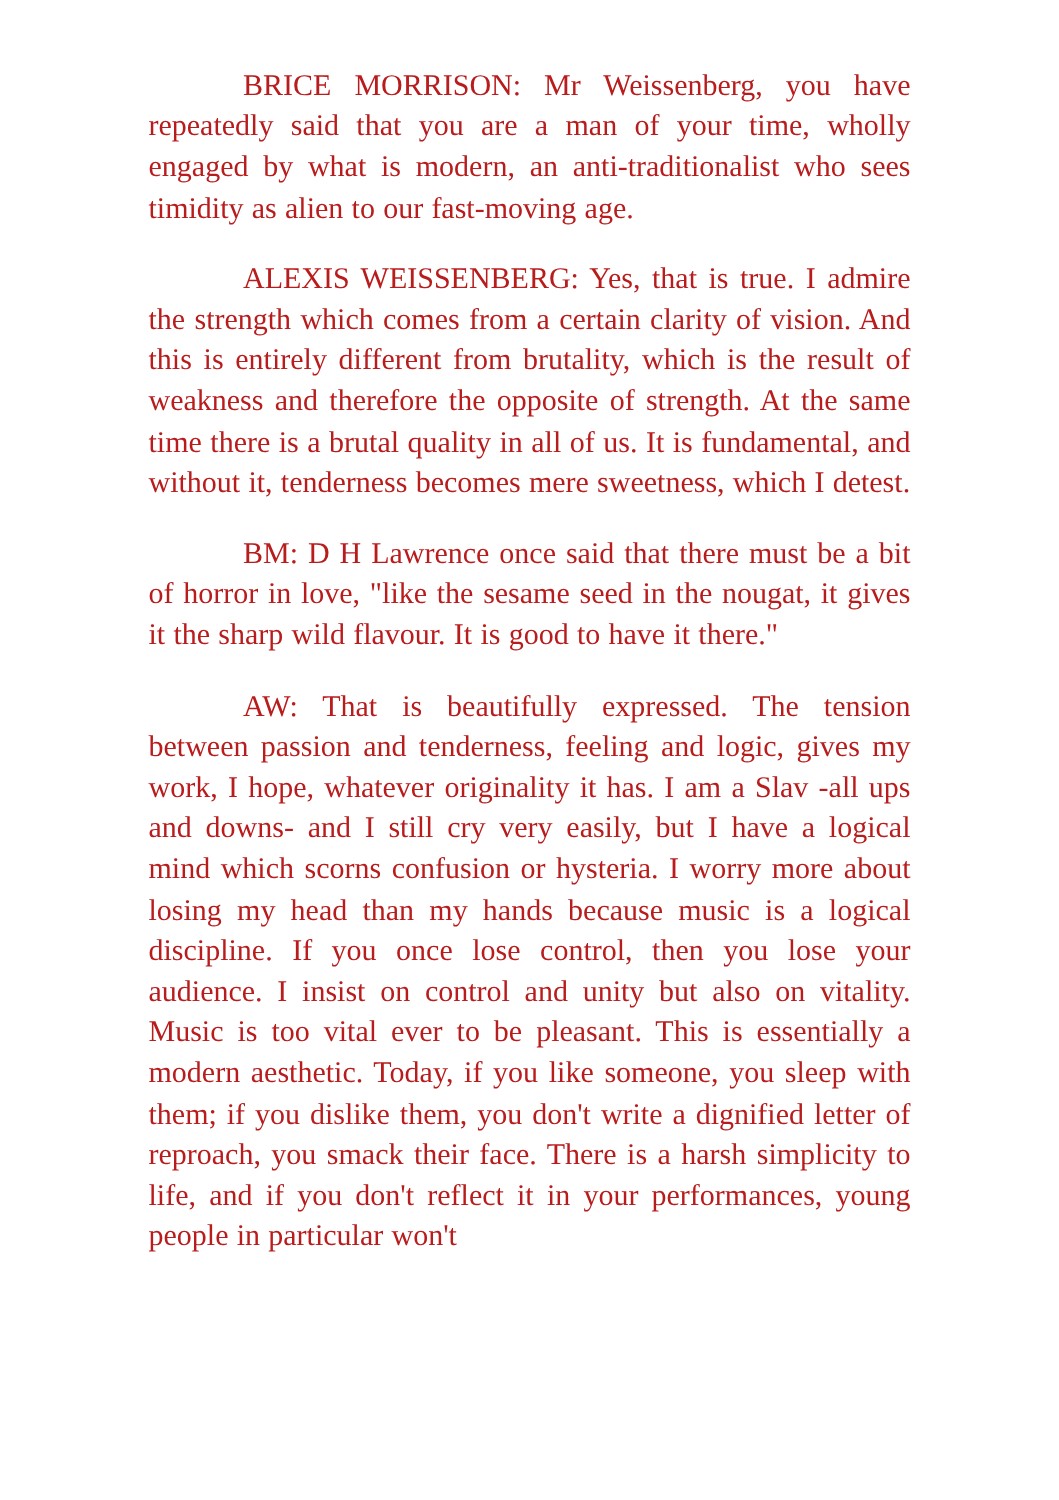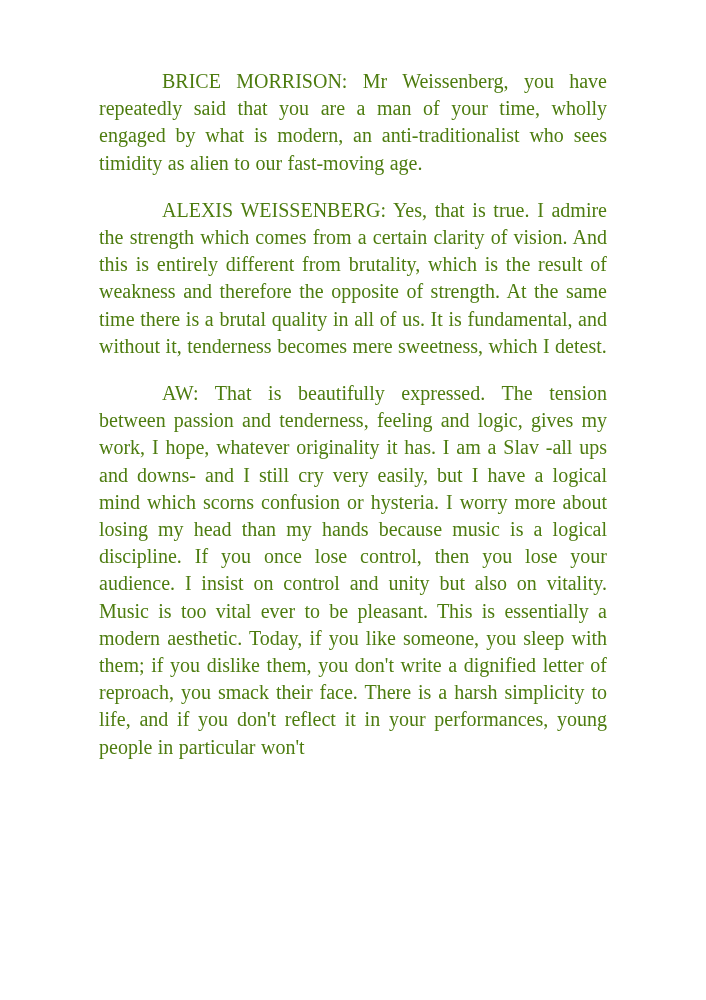--- a/index.html
+++ b/index.html
@@ -7,34 +7,35 @@
     padding: 0;
     background: #ffffff;
   }
   .page {
     position: relative;
     box-sizing: border-box;
     width: 706px;
     height: 1000px;
     margin: 0;
     background: #ffffff;
-    padding: 68px 99px 0 99px;
+    padding: 44px 99px 0 99px;
     overflow: hidden;
     font-family: "Liberation Serif", "DejaVu Serif", serif;
     font-size: 20px;
     line-height: 27.2px;
-    color: #4d7c0f;
+    color: #b91c1c;
   }
   .para {
     margin: 0 0 20px 0;
     text-align: justify;
     text-indent: 63px;
     word-spacing: 0.5px;
   }
 </style>
 </head>
 <body>
 
 <div class="page">
   <p class="para">BRICE MORRISON: Mr Weissenberg, you have repeatedly said that you are a man of your time, wholly engaged by what is modern, an anti-traditionalist who sees timidity as alien to our fast-moving age.</p>
   <p class="para">ALEXIS WEISSENBERG: Yes, that is true. I admire the strength which comes from a certain clarity of vision. And this is entirely different from brutality, which is the result of weakness and therefore the opposite of strength. At the same time there is a brutal quality in all of us. It is fundamental, and without it, tenderness becomes mere sweetness, which I detest.</p>
+  <p class="para">BM: D H Lawrence once said that there must be a bit of horror in love, "like the sesame seed in the nougat, it gives it the sharp wild flavour. It is good to have it there."</p>
   <p class="para">AW: That is beautifully expressed. The tension between passion and tenderness, feeling and logic, gives my work, I hope, whatever originality it has. I am a Slav -all ups and downs- and I still cry very easily, but I have a logical mind which scorns confusion or hysteria. I worry more about losing my head than my hands because music is a logical discipline. If you once lose control, then you lose your audience. I insist on control and unity but also on vitality. Music is too vital ever to be pleasant. This is essentially a modern aesthetic. Today, if you like someone, you sleep with them; if you dislike them, you don't write a dignified letter of reproach, you smack their face. There is a harsh simplicity to life, and if you don't reflect it in your performances, young people in particular won't</p>
 </div>
 
 </body></html>

